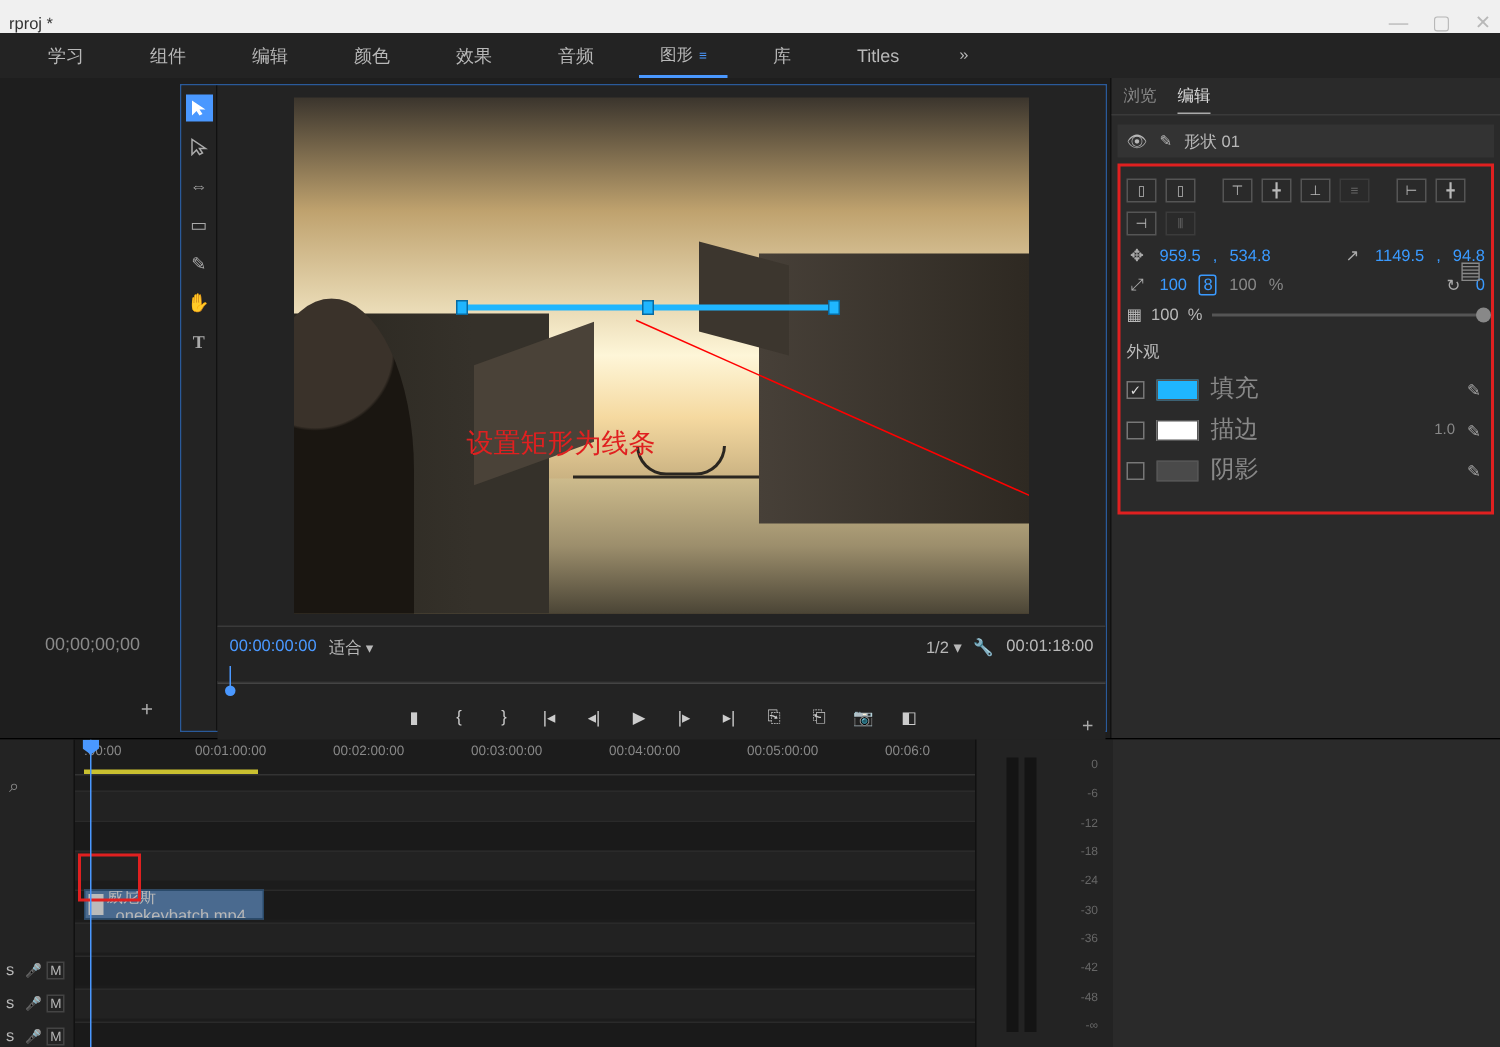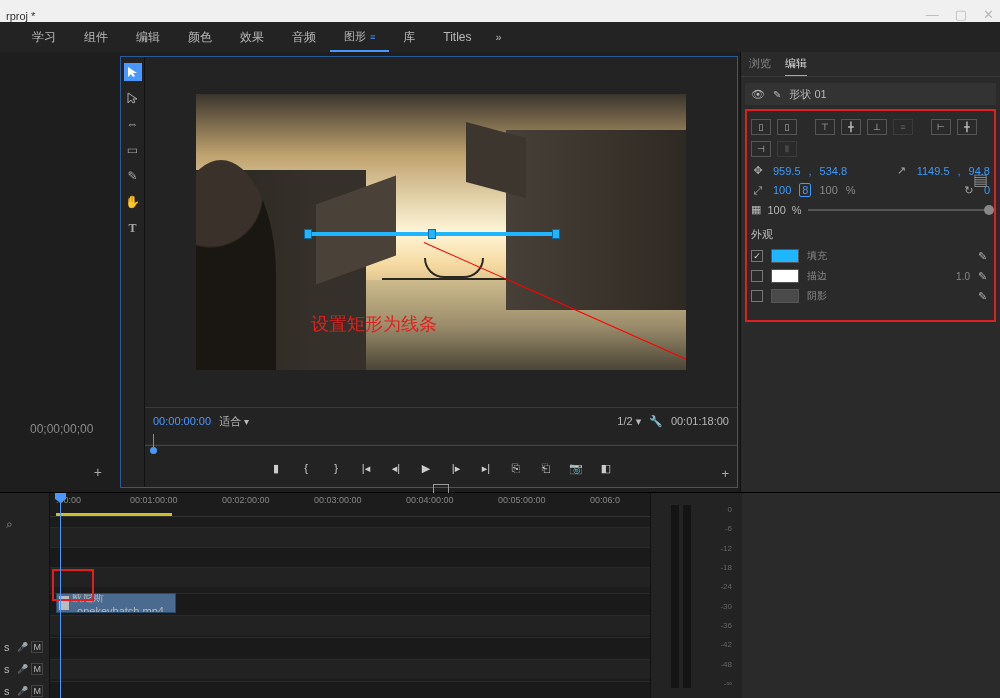--- a/index.html
+++ b/index.html
@@ -1,37 +1,37 @@
 <!DOCTYPE html>
 <html><head>
 <meta charset="utf-8">
 <style>
 *{margin:0;padding:0;box-sizing:border-box;font-family:"Segoe UI","Microsoft YaHei",sans-serif;font-size:11px;color:#b8b8b8;user-select:none}
 body{background:#1e1e1e;width:1000px;height:698px;overflow:hidden}
 .titlebar{height:22px;background:#f0f0f0;display:flex;align-items:flex-end;justify-content:space-between;padding:0 6px}
 .titlebar .title{color:#333;font-size:11px}
 .titlebar .wbtns{display:flex;gap:16px;color:#333}
 .titlebar .wbtns span{cursor:pointer;font-size:13px}
-.menubar{height:30px;background:#232323;display:flex;align-items:center;padding-left:18px;gap:0}
+.menubar{height:30px;background:#232323;display:flex;align-items:center;padding-left:18px;gap:16px}
 .menubar .mitem{padding:6px 14px;cursor:pointer;font-size:12px}
 .menubar .mitem.active{color:#4a98ff;border-bottom:2px solid #4a98ff}
 .menubar .mitem.active .burger{color:#4a98ff}
 .menubar .more{padding:6px 10px;cursor:pointer}
 .main{display:flex;height:440px}
 .leftpad{width:120px;background:#1e1e1e;position:relative}
 .leftpad .tc{position:absolute;bottom:56px;left:30px;color:#8a8a8a;font-size:12px}
 .leftpad .plus{position:absolute;bottom:12px;right:18px;color:#aaa;font-size:14px;cursor:pointer}
 .center{flex:1;display:flex;border:1px solid #2a5a9a;margin:4px 2px 4px 0}
 .toolcol{width:24px;background:#232323;border-right:1px solid #111;display:flex;flex-direction:column;align-items:center;padding-top:6px;gap:8px}
 .toolbtn{width:18px;height:18px;display:flex;align-items:center;justify-content:center;cursor:pointer;color:#aaa;font-size:12px}
 .toolbtn.active{background:#4a98ff;color:#fff}
 .monitor{flex:1;background:#232323;display:flex;flex-direction:column}
 .mtitle{height:22px;padding:4px 8px;border-bottom:1px solid #3a3a3a;font-size:11px;color:#ccc}
 .viewport{flex:1;display:flex;align-items:center;justify-content:center;padding:8px}
-.frame{width:490px;height:276px;position:relative;background:linear-gradient(180deg,#3b352d 0%,#bfa26e 22%,#fef6d8 50%,#f5d9a0 62%,#6a5b3e 100%);overflow:hidden}
+.frame{width:490px;height:344px;position:relative;background:linear-gradient(180deg,#3b352d 0%,#bfa26e 22%,#fef6d8 50%,#f5d9a0 62%,#6a5b3e 100%);overflow:hidden}
 .bldg-l{position:absolute;left:0;bottom:0;width:170px;height:200px;background:linear-gradient(90deg,#2a2720,#35312a 70%)}
 .bldg-l::after{content:"";position:absolute;top:20px;right:-30px;width:80px;height:80px;background:#4a4238;transform:skewY(-20deg)}
 .person{position:absolute;left:-30px;bottom:-20px;width:110px;height:230px;background:radial-gradient(circle at 40% 15%,#3a322a 0 25%,transparent 26%),#1a1611;border-radius:50% 50% 0 0}
 .bldg-r{position:absolute;right:0;bottom:60px;width:180px;height:180px;background:linear-gradient(90deg,#474038,#2e2922)}
 .bldg-r::before{content:"";position:absolute;top:0;left:-40px;width:60px;height:60px;background:#3c362e;transform:skewY(15deg)}
 .bridge{position:absolute;left:38%;bottom:90px;width:140px;height:20px;border-bottom:2px solid #2a2620}
 .bridge::before{content:"";position:absolute;bottom:0;left:30%;width:40%;height:18px;border:2px solid #2a2620;border-top:none;border-radius:0 0 40px 40px}
 .water{position:absolute;left:0;bottom:0;width:100%;height:90px;background:linear-gradient(180deg,#cdbb8c,#9c8e6c 50%,#4b4536)}
 .shapeline{position:absolute;top:138px;left:112px;width:248px;height:4px;background:#1fb6ff}
 .shapeline .hndl{position:absolute;top:-3px;width:8px;height:10px;background:#1fb6ff;border:1px solid #0a6aa0}
@@ -78,21 +78,21 @@
 .sliderrow .slider{flex:1;height:2px;background:#555;position:relative}
 .sliderrow .slider .knob{position:absolute;right:-4px;top:-4px;width:10px;height:10px;border-radius:50%;background:#888}
 .appsec{padding:4px 0}
 .apptitle{padding:4px 0;color:#bbb}
 .apprw{display:flex;align-items:center;gap:8px;padding:3px 0}
 .apprw .cb{width:12px;height:12px;border:1px solid #777;display:flex;align-items:center;justify-content:center;font-size:9px;color:#ddd}
 .apprw .sw{width:28px;height:14px;border:1px solid #555}
 .apprw .sw.fill{background:#1fb6ff}
 .apprw .sw.white{background:#fff}
 .apprw .sw.gray{background:#4a4a4a}
-.apprw .lbl{flex:1;color:#888;font-size:10px}
+.apprw .lbl{flex:1;color:#888;font-size:16px}
 .apprw .num{color:#888;font-size:10px}
 .apprw .picker{width:12px;height:12px;color:#aaa;cursor:pointer}
 .bigplus{position:absolute;right:12px;color:#888;font-size:16px;cursor:pointer}
 .timeline{height:206px;background:#1e1e1e;border-top:1px solid #000;display:flex}
 .tl-left{width:50px;background:#232323;border-right:1px solid #111;position:relative}
 .tl-left .snap{position:absolute;top:24px;left:6px;color:#888;font-size:12px}
 .trkhdr{position:absolute;left:2px;height:20px;display:flex;align-items:center;gap:3px;font-size:10px;padding-left:2px}
 .trkhdr .tlbl{width:10px}
 .trkhdr .mic{font-size:9px;color:#aaa}
 .trkhdr .m{width:12px;text-align:center;border:1px solid #444;font-size:9px}

